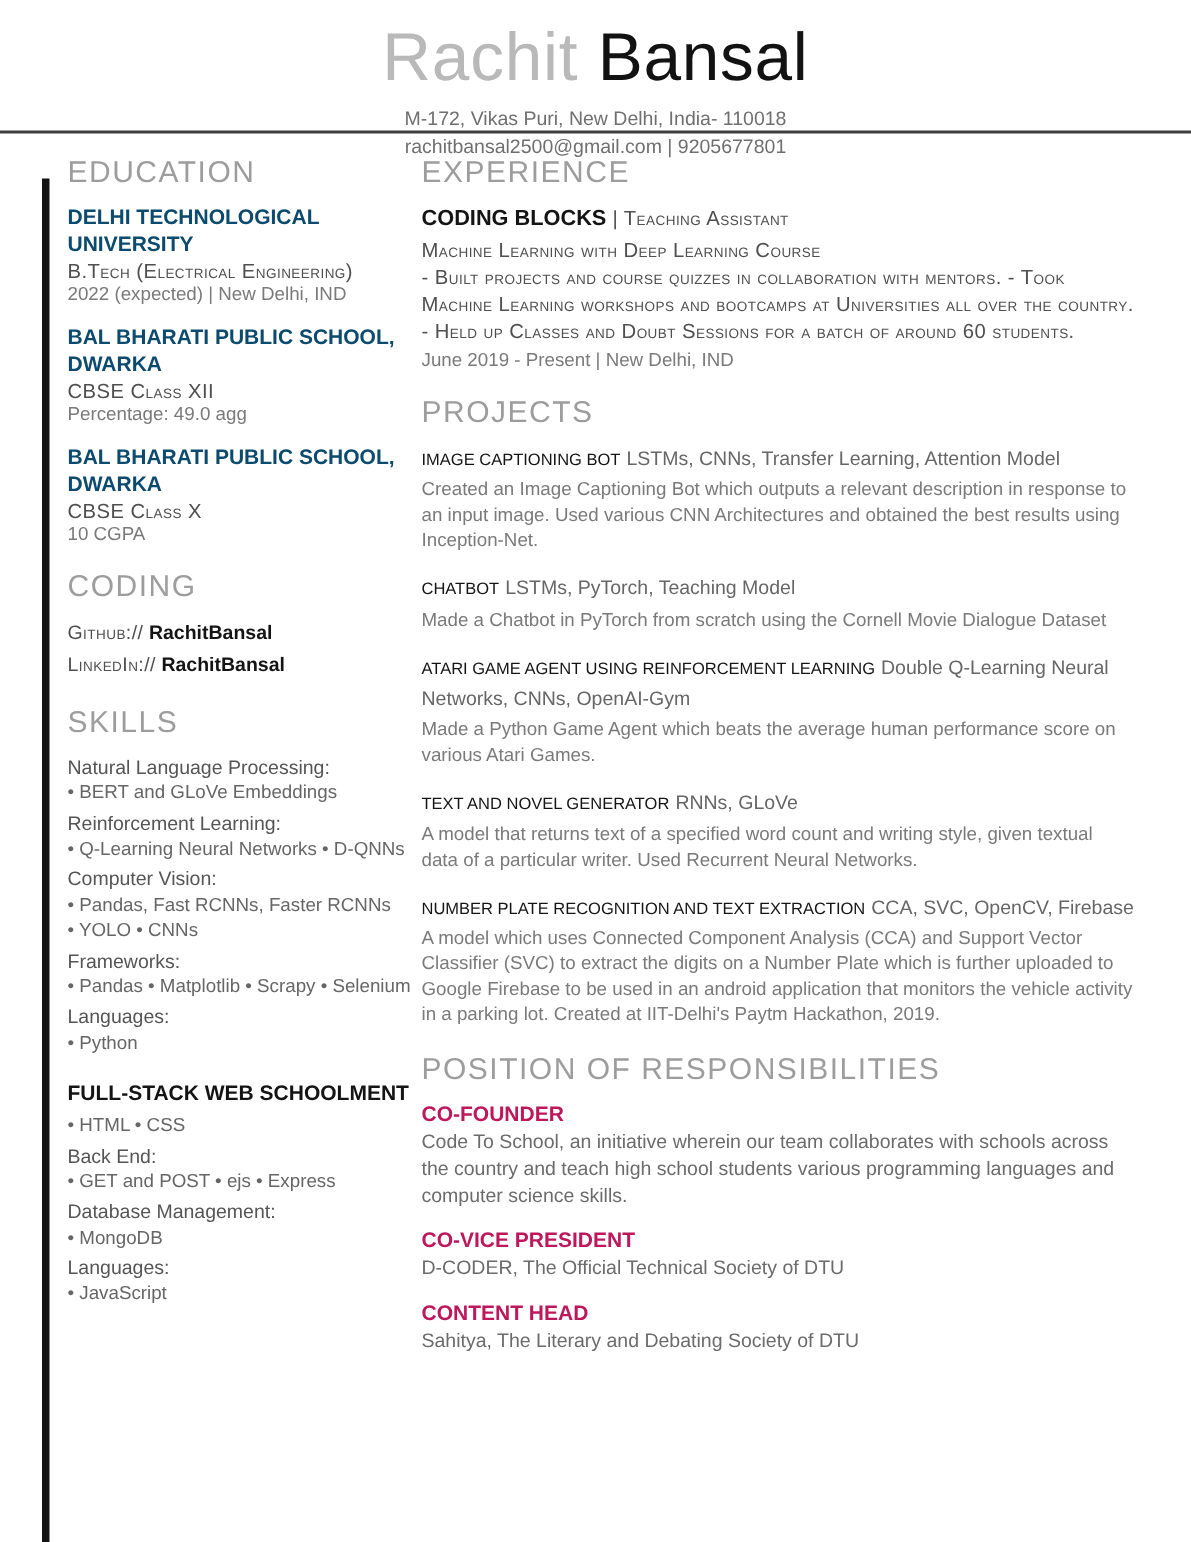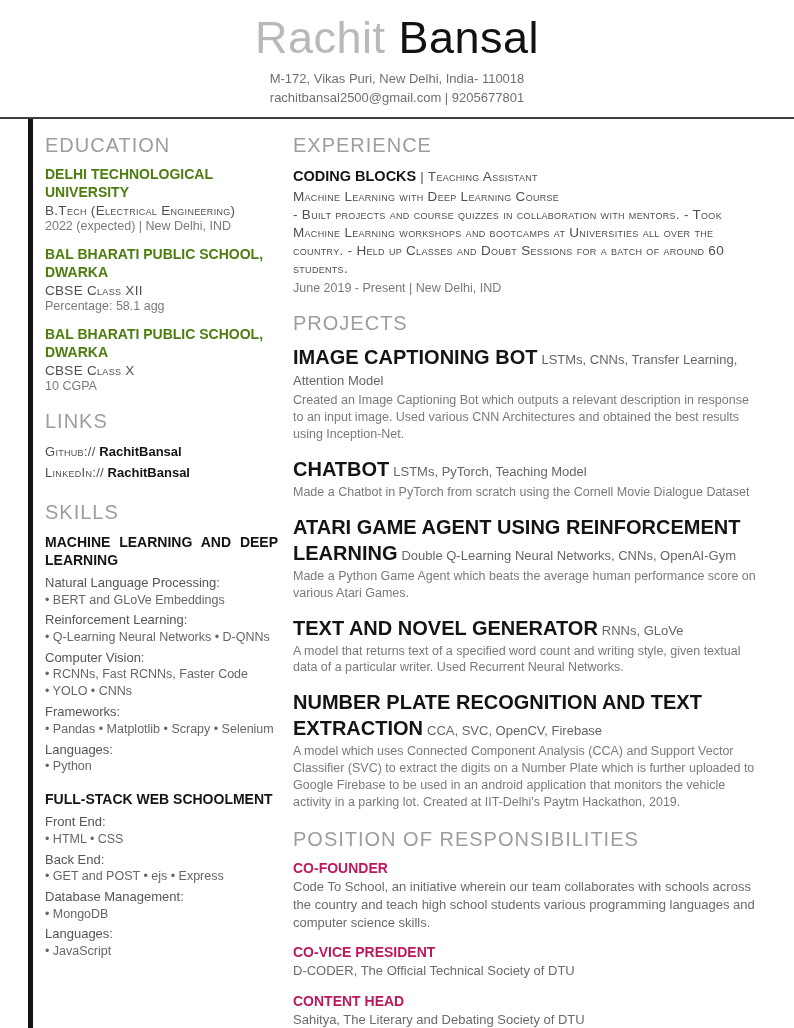--- a/index.html
+++ b/index.html
@@ -2,56 +2,56 @@
 <html><head>
 <meta charset="utf-8">
 <style>
   * { margin:0; padding:0; box-sizing:border-box; }
   html, body { background:#ffffff; }
   body {
     width:794px; height:1028px; position:relative; overflow:hidden;
     font-family:"Liberation Sans", sans-serif; color:#141414;
   }
   .left-bar { position:absolute; left:28px; top:119px; width:5px; height:909px; background:#141414; }
-  .header { height:117px; padding-top:13px; text-align:center; }
+  .header { height:87px; padding-top:13px; text-align:center; }
   .name { font-size:45px; font-weight:400; line-height:1.1; letter-spacing:.5px; }
   .name .first { color:#b9b9b9; font-weight:300; }
   .name .last { color:#121212; }
   .contact-block { margin-top:6px; font-size:13px; color:#6f6f6f; line-height:1.5; }
   .rule { height:2px; background:#3d3d3d; }
-  .columns { display:flex; padding:15px 38px 0 45px; gap:15px; }
+  .columns { display:flex; padding:15px 38px 0 45px; gap:3px; }
   .col-left { flex:0 0 233px; width:233px; }
   .col-right { flex:1; min-width:0; }
   section { margin-bottom:17px; }
   .sec-title { font-size:20px; font-weight:400; color:#9d9d9d; letter-spacing:1px; margin-bottom:9px; }
   .sc { font-variant:small-caps; letter-spacing:.3px; }
 
   .edu-entry { margin-bottom:13px; }
-  .edu-school { font-size:14px; font-weight:700; color:#4d7c0f; line-height:1.25; margin-bottom:2px; }
+  .edu-school { font-size:14px; font-weight:700; color:#0c4a6e; line-height:1.25; margin-bottom:2px; }
   .edu-degree { font-size:13.5px; color:#4f4f4f; }
   .edu-detail { font-size:12.5px; color:#7a7a7a; margin-top:1px; }
 
   .link-line { font-size:13px; line-height:1.6; color:#4f4f4f; }
   .link-value { font-weight:700; color:#141414; cursor:pointer; }
 
   .skill-group { margin-bottom:15px; }
   .skill-heading { font-size:14px; font-weight:700; color:#141414; line-height:1.3; text-align:justify; margin-bottom:5px; }
   .skill-label { font-size:13px; color:#555555; margin-top:3px; line-height:1.35; }
   .skill-items { font-size:12.5px; color:#666666; line-height:1.35; }
 
   .exp-entry { margin-bottom:4px; }
   .exp-head { line-height:1.3; margin-bottom:1px; }
   .exp-company { font-size:14.5px; font-weight:700; color:#141414; display:inline; }
   .exp-role { font-size:13.5px; color:#4f4f4f; display:inline; margin-left:4px; }
   .exp-sub, .exp-desc { font-size:13.5px; color:#4f4f4f; line-height:1.33; }
   .exp-date { font-size:12.5px; color:#7a7a7a; margin-top:3px; }
 
   .proj-entry { margin-bottom:13px; }
   .proj-head { line-height:1.3; }
-  .proj-name { font-size:20px; font-weight:700; color:#141414; }
+  .proj-name { font-size:11px; font-weight:400; color:#141414; }
   .proj-tools { font-size:13px; color:#666666; margin-left:4px; }
   .proj-desc { font-size:12.5px; color:#7a7a7a; line-height:1.35; margin-top:2px; }
 
   .pos-entry { margin-bottom:12px; }
   .pos-role { font-size:14px; font-weight:700; color:#be185d; margin-bottom:2px; }
   .pos-desc { font-size:13px; color:#6b6b6b; line-height:1.4; }
 </style>
 </head>
 <body>
 
@@ -78,57 +78,55 @@
 
         <div class="edu-entry">
           <div class="edu-school">DELHI TECHNOLOGICAL UNIVERSITY</div>
           <div class="edu-degree sc">B.Tech (Electrical Engineering)</div>
           <div class="edu-detail">2022 (expected) | New Delhi, IND</div>
         </div>
 
         <div class="edu-entry">
           <div class="edu-school">BAL BHARATI PUBLIC SCHOOL, DWARKA</div>
           <div class="edu-degree sc">CBSE Class XII</div>
-          <div class="edu-detail">Percentage: 58.1 agg</div>
+          <div class="edu-detail">Percentage: 49.0 agg</div>
         </div>
 
         <div class="edu-entry">
           <div class="edu-school">BAL BHARATI PUBLIC SCHOOL, DWARKA</div>
           <div class="edu-degree sc">CBSE Class X</div>
           <div class="edu-detail">10 CGPA</div>
         </div>
       </section>
 
       <section>
-        <h2 class="sec-title">LINKS</h2>
+        <h2 class="sec-title">CODING</h2>
         <div class="link-line"><span class="sc">Github://</span> <span class="link-value">RachitBansal</span></div>
         <div class="link-line"><span class="sc">LinkedIn://</span> <span class="link-value">RachitBansal</span></div>
       </section>
 
       <section>
         <h2 class="sec-title">SKILLS</h2>
 
         <div class="skill-group">
-          <div class="skill-heading">MACHINE LEARNING AND DEEP LEARNING</div>
           <div class="skill-label">Natural Language Processing:</div>
           <div class="skill-items">• BERT and GLoVe Embeddings</div>
           <div class="skill-label">Reinforcement Learning:</div>
           <div class="skill-items">• Q-Learning Neural Networks • D-QNNs</div>
           <div class="skill-label">Computer Vision:</div>
-          <div class="skill-items">• RCNNs, Fast RCNNs, Faster Code</div>
+          <div class="skill-items">• Pandas, Fast RCNNs, Faster RCNNs</div>
           <div class="skill-items">• YOLO • CNNs</div>
           <div class="skill-label">Frameworks:</div>
           <div class="skill-items">• Pandas • Matplotlib • Scrapy • Selenium</div>
           <div class="skill-label">Languages:</div>
           <div class="skill-items">• Python</div>
         </div>
 
         <div class="skill-group">
           <div class="skill-heading">FULL-STACK WEB SCHOOL­MENT</div>
-          <div class="skill-label">Front End:</div>
           <div class="skill-items">• HTML • CSS</div>
           <div class="skill-label">Back End:</div>
           <div class="skill-items">• GET and POST • ejs • Express</div>
           <div class="skill-label">Database Management:</div>
           <div class="skill-items">• MongoDB</div>
           <div class="skill-label">Languages:</div>
           <div class="skill-items">• JavaScript</div>
         </div>
       </section>
 

